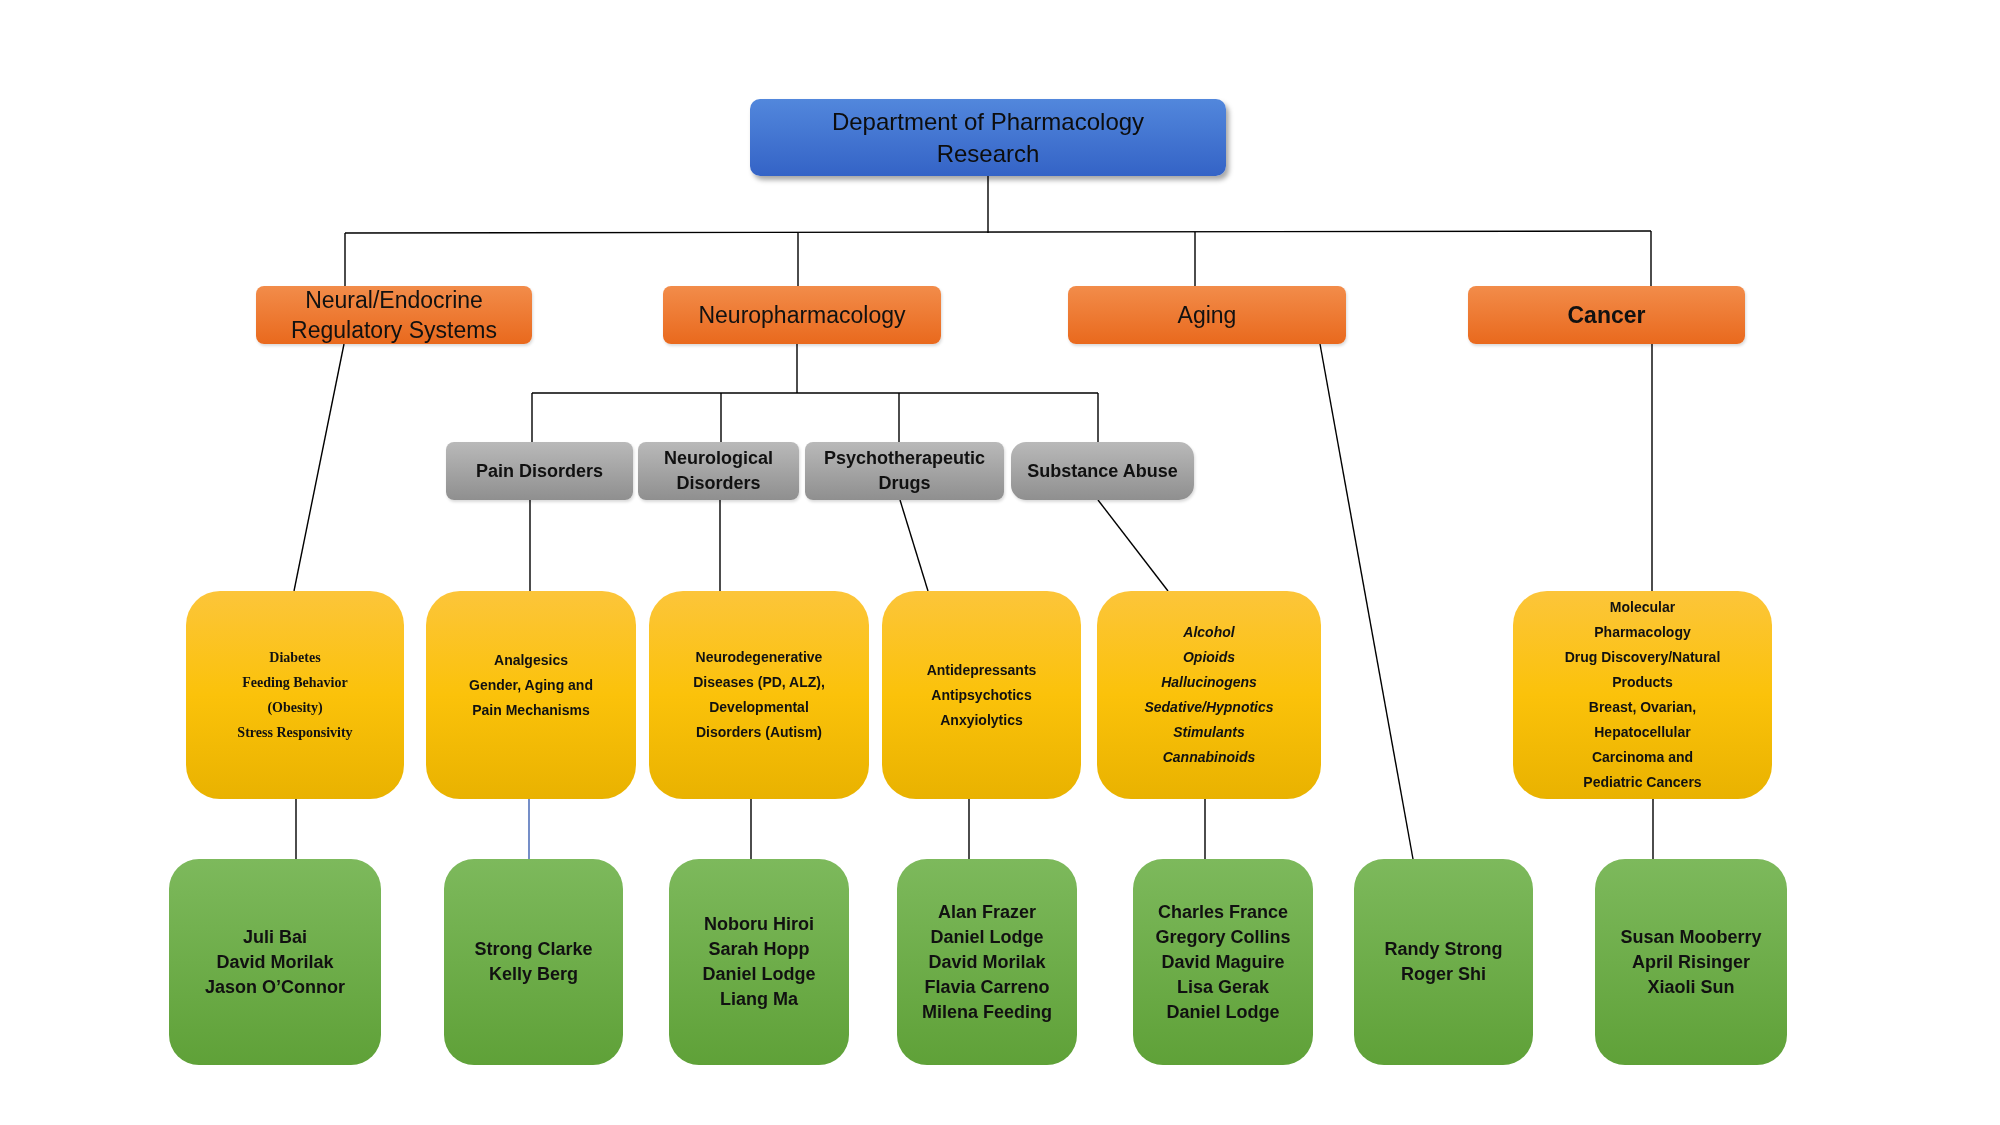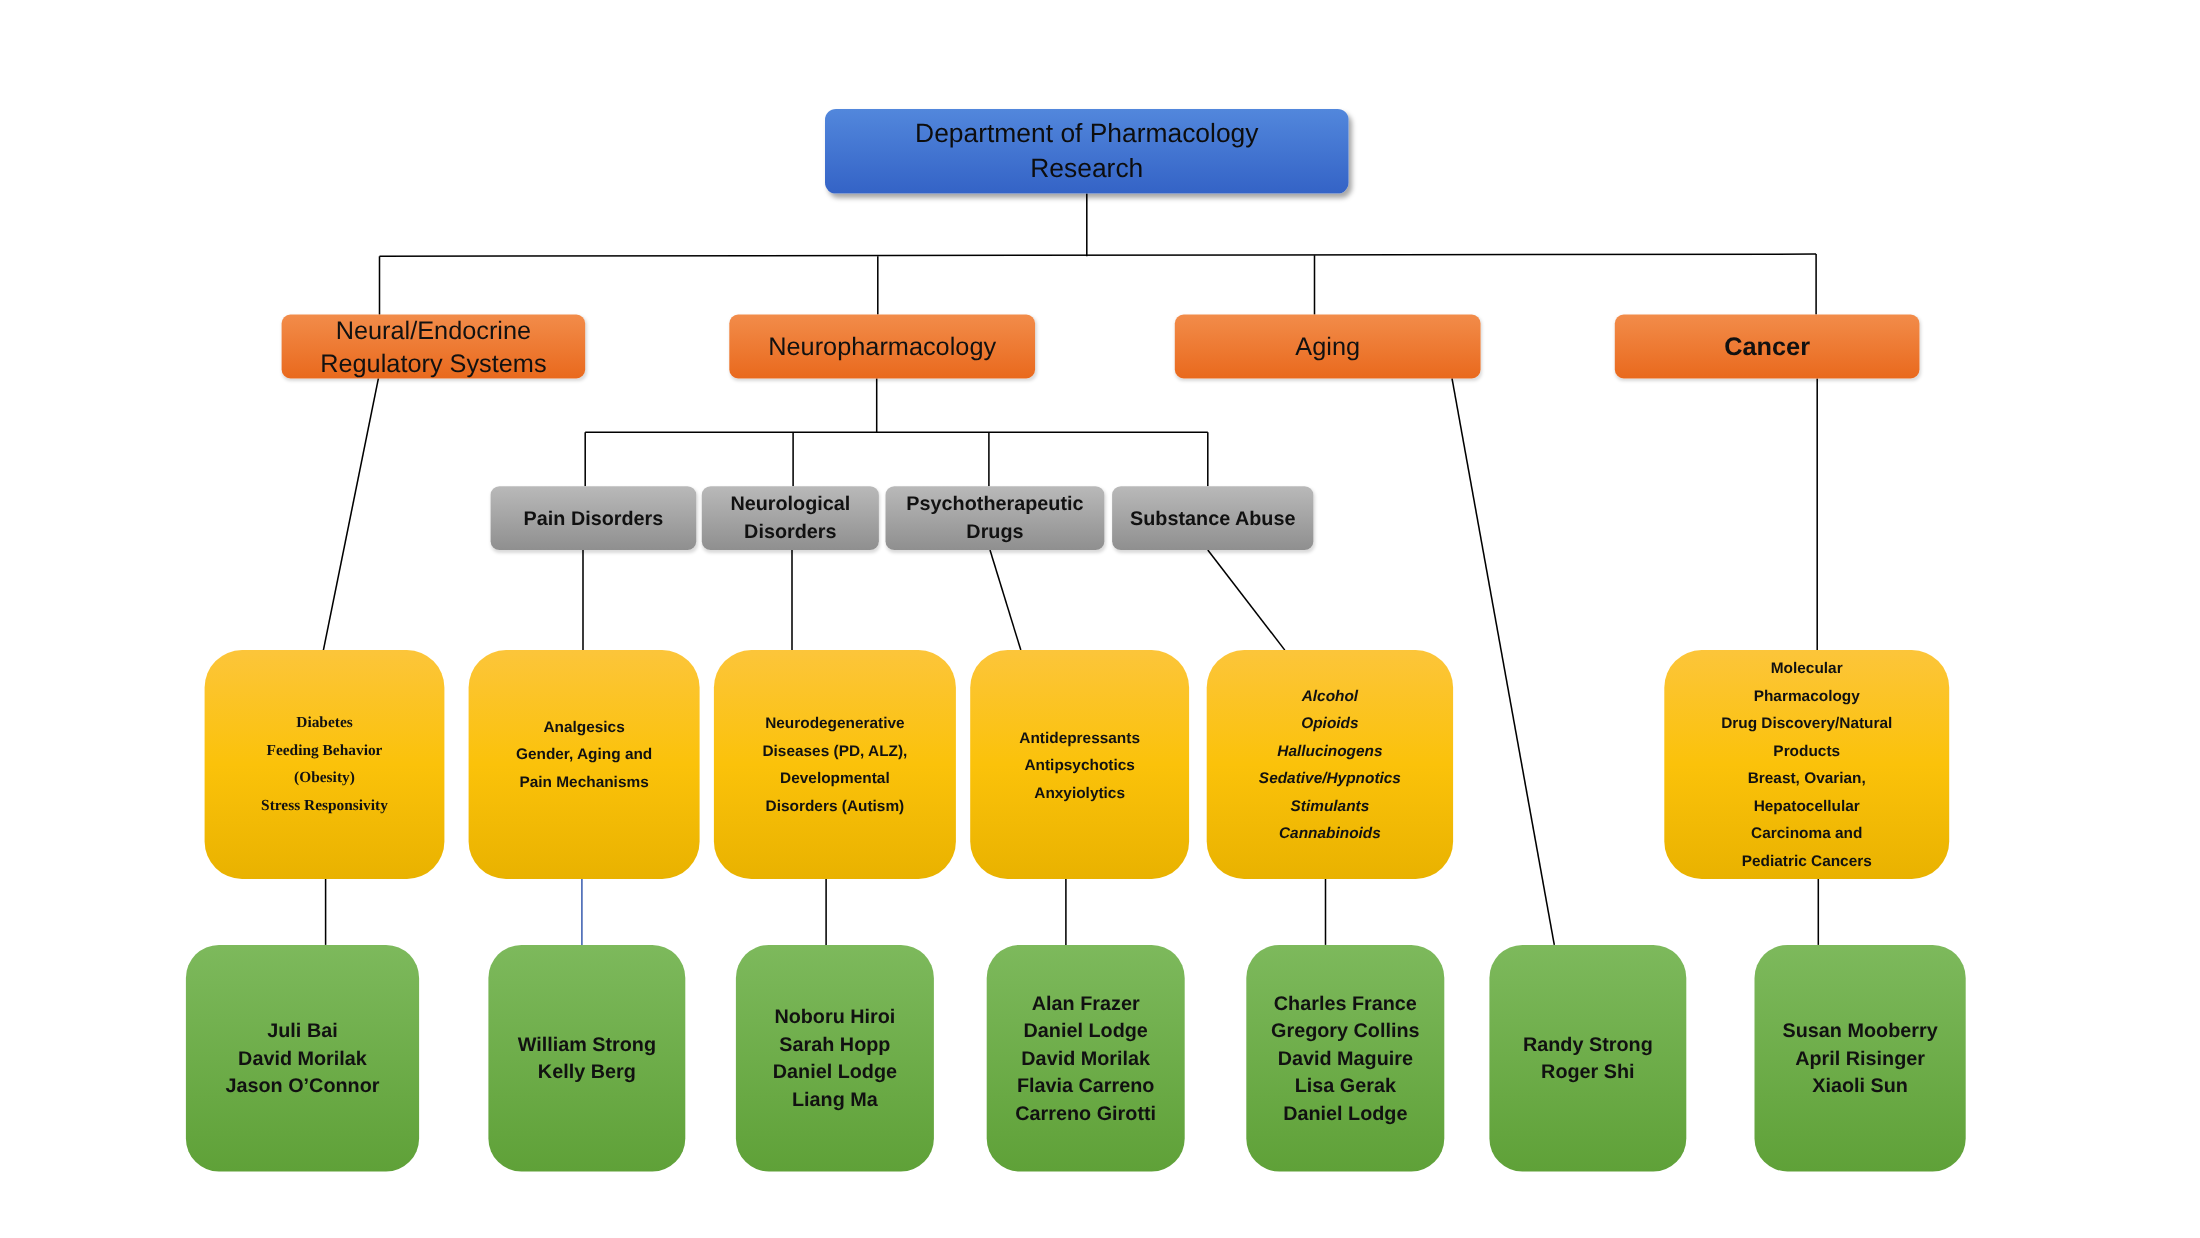--- a/index.html
+++ b/index.html
@@ -100,21 +100,21 @@
     <span class="line">Neurological</span>
     <span class="line">Disorders</span>
   </div>
 </div>
 <div class="node gray" style="left:805px;width:199px;">
   <div class="lines">
     <span class="line">Psychotherapeutic</span>
     <span class="line">Drugs</span>
   </div>
 </div>
-<div class="node gray" style="left:1011px;width:183px;">
+<div class="node gray" style="left:1011px;width:183px;border-radius:15px;">
   <div class="lines">
     <span class="line">Substance Abuse</span>
   </div>
 </div>
 
 <div class="node yellow" style="left:186px;width:218px;font-family:Liberation Serif, serif;">
   <div class="lines">
     <span class="line">Diabetes</span>
     <span class="line">Feeding Behavior</span>
     <span class="line">(Obesity)</span>
@@ -168,39 +168,39 @@
 
 <div class="node green" style="left:169px;width:212px;">
   <div class="lines">
     <span class="line">Juli Bai</span>
     <span class="line">David Morilak</span>
     <span class="line">Jason O’Connor</span>
   </div>
 </div>
 <div class="node green" style="left:444px;width:179px;">
   <div class="lines">
-    <span class="line">William Strong</span>
+    <span class="line">Strong Clarke</span>
     <span class="line">Kelly Berg</span>
   </div>
 </div>
 <div class="node green" style="left:669px;width:180px;">
   <div class="lines">
     <span class="line">Noboru Hiroi</span>
     <span class="line">Sarah Hopp</span>
     <span class="line">Daniel Lodge</span>
     <span class="line">Liang Ma</span>
   </div>
 </div>
 <div class="node green" style="left:897px;width:180px;">
   <div class="lines">
     <span class="line">Alan Frazer</span>
     <span class="line">Daniel Lodge</span>
     <span class="line">David Morilak</span>
     <span class="line">Flavia Carreno</span>
-    <span class="line">Carreno Girotti</span>
+    <span class="line">Milena Feeding</span>
   </div>
 </div>
 <div class="node green" style="left:1133px;width:180px;">
   <div class="lines">
     <span class="line">Charles France</span>
     <span class="line">Gregory Collins</span>
     <span class="line">David Maguire</span>
     <span class="line">Lisa Gerak</span>
     <span class="line">Daniel Lodge</span>
   </div>

